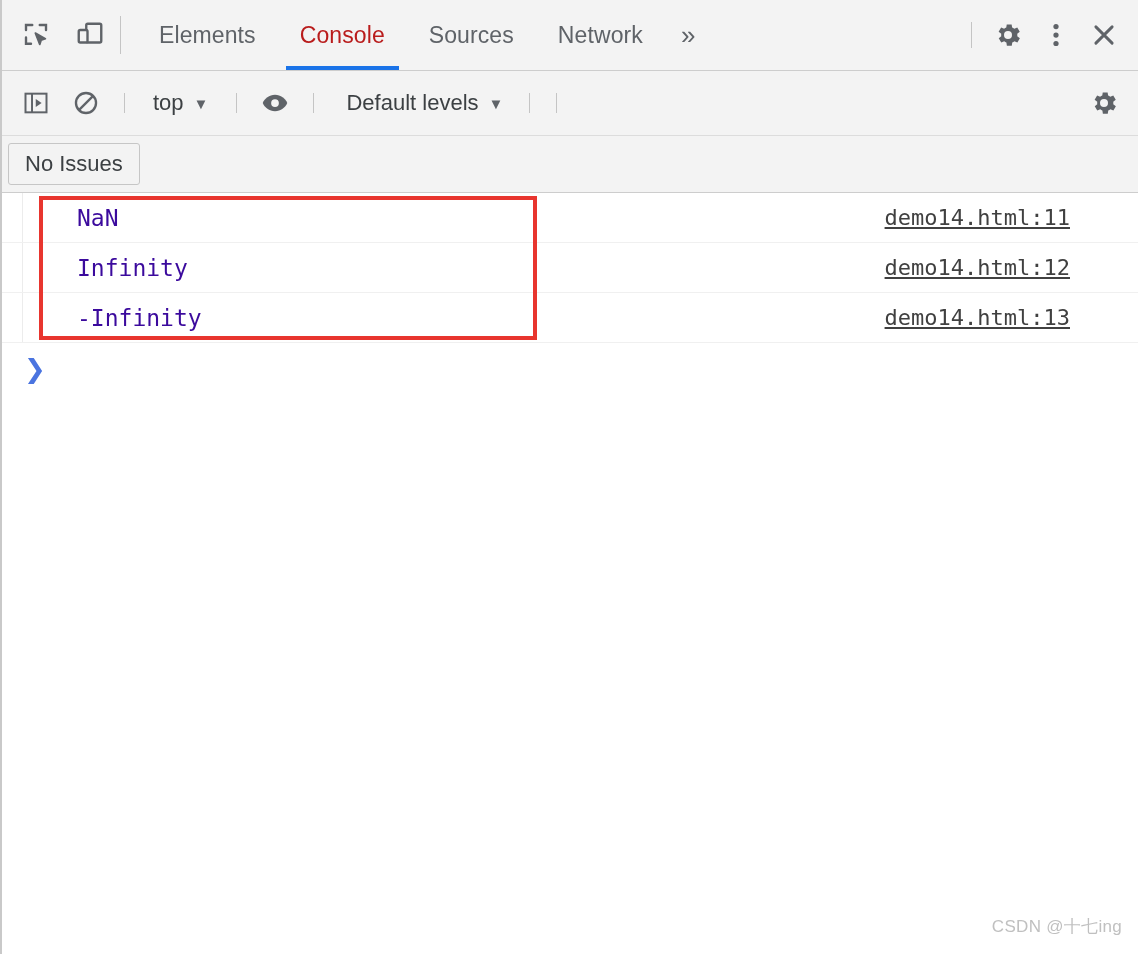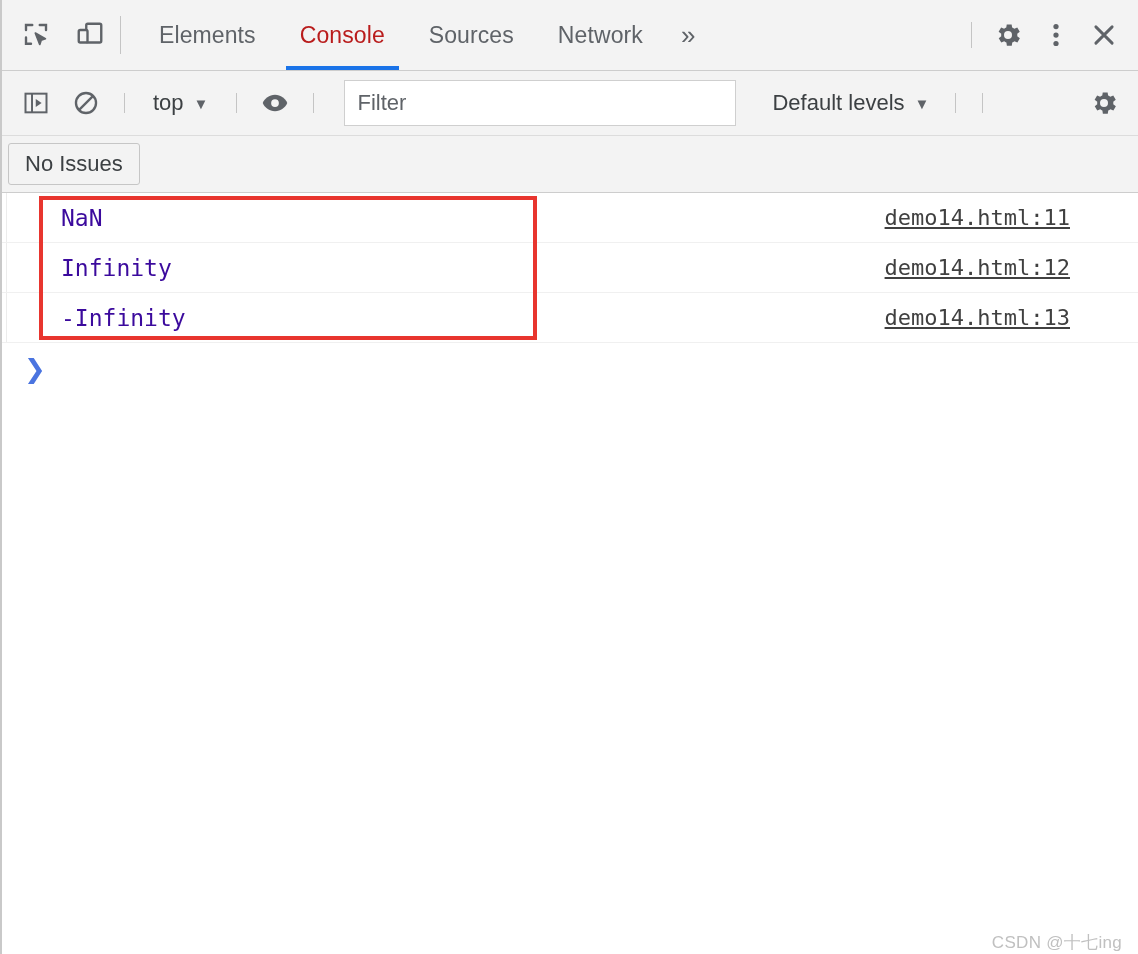--- a/index.html
+++ b/index.html
@@ -196,20 +196,21 @@
     overflow: hidden;
   }
   .msg-row {
     height: 50px;
     display: flex;
     align-items: center;
     border-bottom: 1px solid #f0f0f0;
     box-sizing: border-box;
     position: relative;
     background: #ffffff;
+    padding-left: 16px;
   }
   .msg-gutter {
     width: 4px;
     align-self: stretch;
     border-right: 1px solid #ececec;
     flex: 0 0 4px;
   }
   .msg-text {
     font-family: "DejaVu Sans Mono", monospace;
     font-size: 23px;
@@ -253,21 +254,21 @@
     height: 144px;
     border: 4px solid #e8352e;
     box-sizing: border-box;
     pointer-events: none;
   }
 
   
   .watermark {
     position: absolute;
     right: 16px;
-    bottom: 0;
+    bottom: 16px;
     font-size: 17px;
     color: #c0c0c0;
     font-family: "Liberation Sans", sans-serif;
     white-space: nowrap;
     letter-spacing: 0.3px;
   }
 </style>
 </head>
 <body>
 
@@ -361,21 +362,20 @@
 
     <div class="icon-btn">
       <svg width="30" height="30" viewBox="0 0 24 24" fill="#5f6368">
         <path d="M12 5.4c-4.6 0-8.3 3-9.8 6.6 1.5 3.6 5.2 6.6 9.8 6.6s8.3-3 9.8-6.6C20.3 8.4 16.6 5.4 12 5.4z"></path>
         <circle cx="12" cy="12" r="3.1" fill="#f3f3f3"></circle>
       </svg>
     </div>
 
     <div class="vsep short"></div>
 
-    <input class="filter-input" type="text" placeholder="Filter" style="">
 
     <div class="levels">
       <span>Default levels</span>
       <span class="caret">▼</span>
     </div>
 
     <div class="vsep short"></div>
     <div class="vsep short"></div>
 
     <div class="toolbar-spacer"></div>

